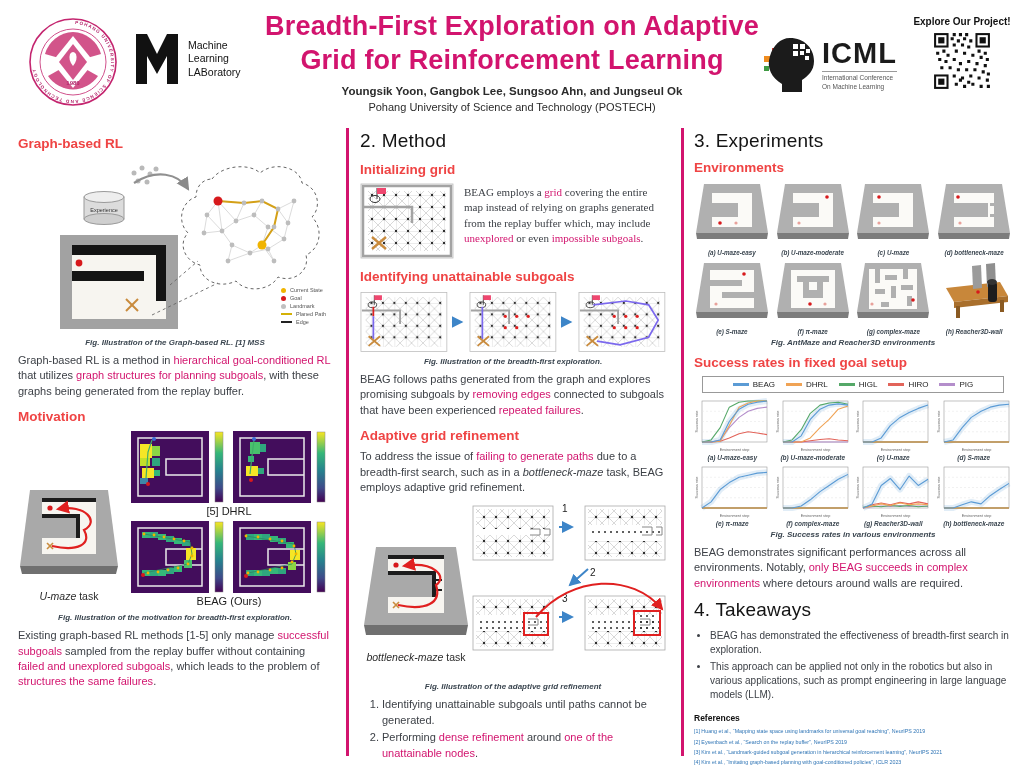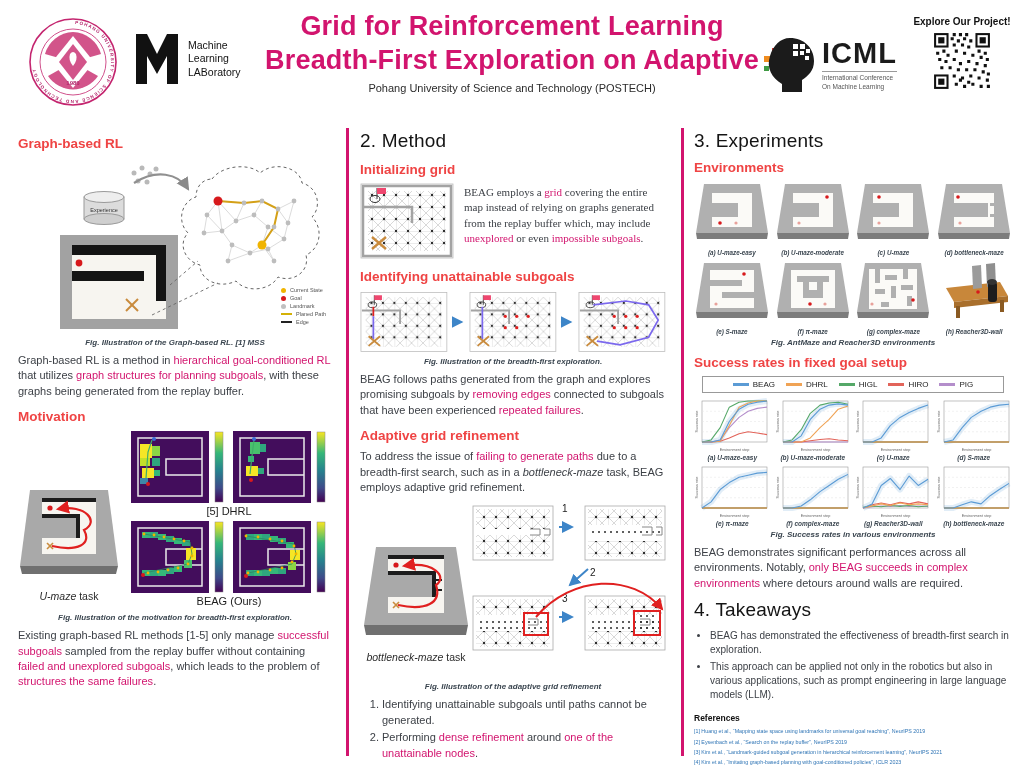--- a/index.html
+++ b/index.html
@@ -137,22 +137,23 @@
         <polygon points="2,4 13,4 23,24 33,4 44,4 44,54 33,54 33,26 23,44 13,26 13,54 2,54" fill="#111"></polygon>
       </svg>
       <div class="mllab-text">
         <div>Machine</div>
         <div>Learning</div>
         <div>LABoratory</div>
       </div>
     </div>
 
     <div class="title-wrap">
+      <div class="title-line">Breadth-First Exploration on Adaptive</div>
       <div class="title-line">Grid for Reinforcement Learning</div>
-      <div class="title-line">Breadth-First Exploration on Adaptive</div>
+      <div class="authors">Youngsik Yoon, Gangbok Lee, Sungsoo Ahn, and Jungseul Ok</div>
       <div class="affil">Pohang University of Science and Technology (POSTECH)</div>
     </div>
 
     <div class="icml">
       <svg width="56" height="58" viewBox="0 0 56 58">
         <rect x="4" y="20" width="6" height="6" fill="#f08c1e"></rect>
         <rect x="12" y="12" width="6" height="6" fill="#d63a31"></rect>
         <rect x="4" y="30" width="5" height="5" fill="#3f9a43"></rect>
         <rect x="12" y="27" width="5" height="5" fill="#2d50c8"></rect>
         <rect x="19" y="14" width="4" height="4" fill="#111"></rect>

